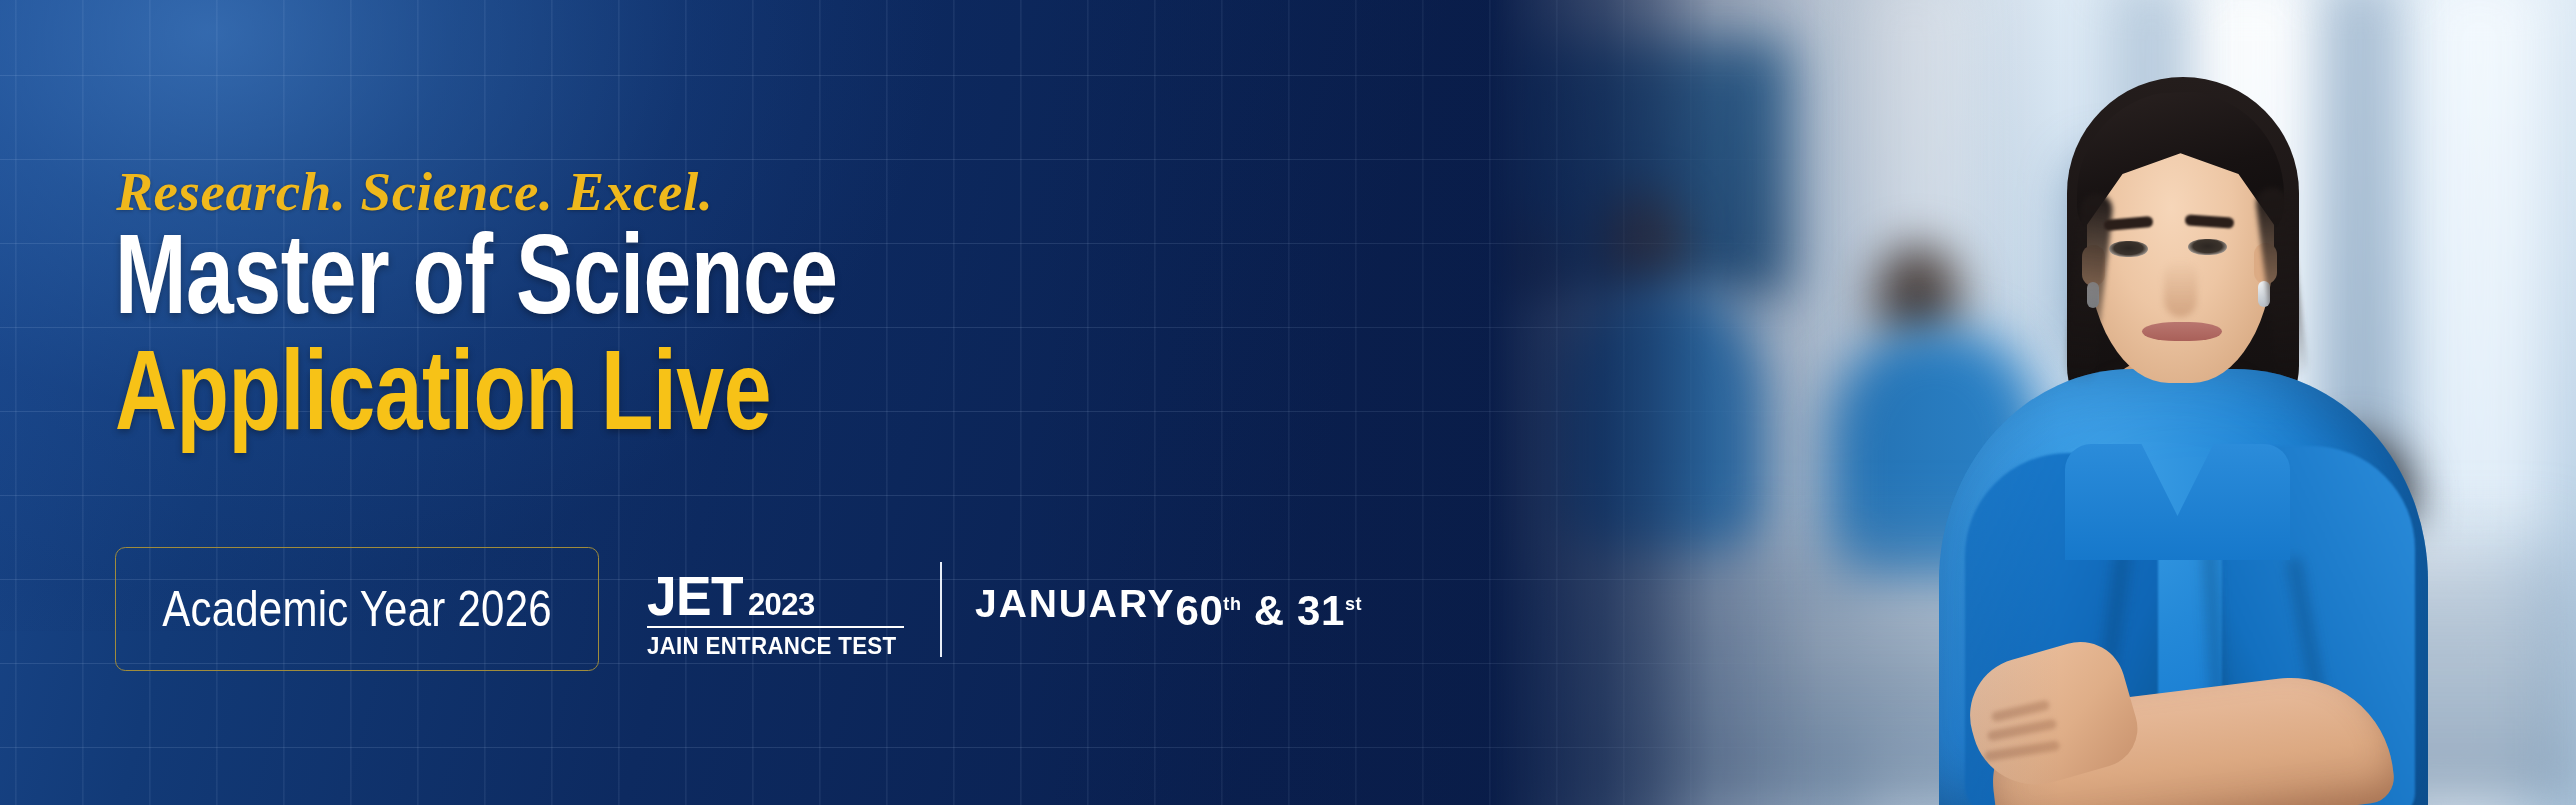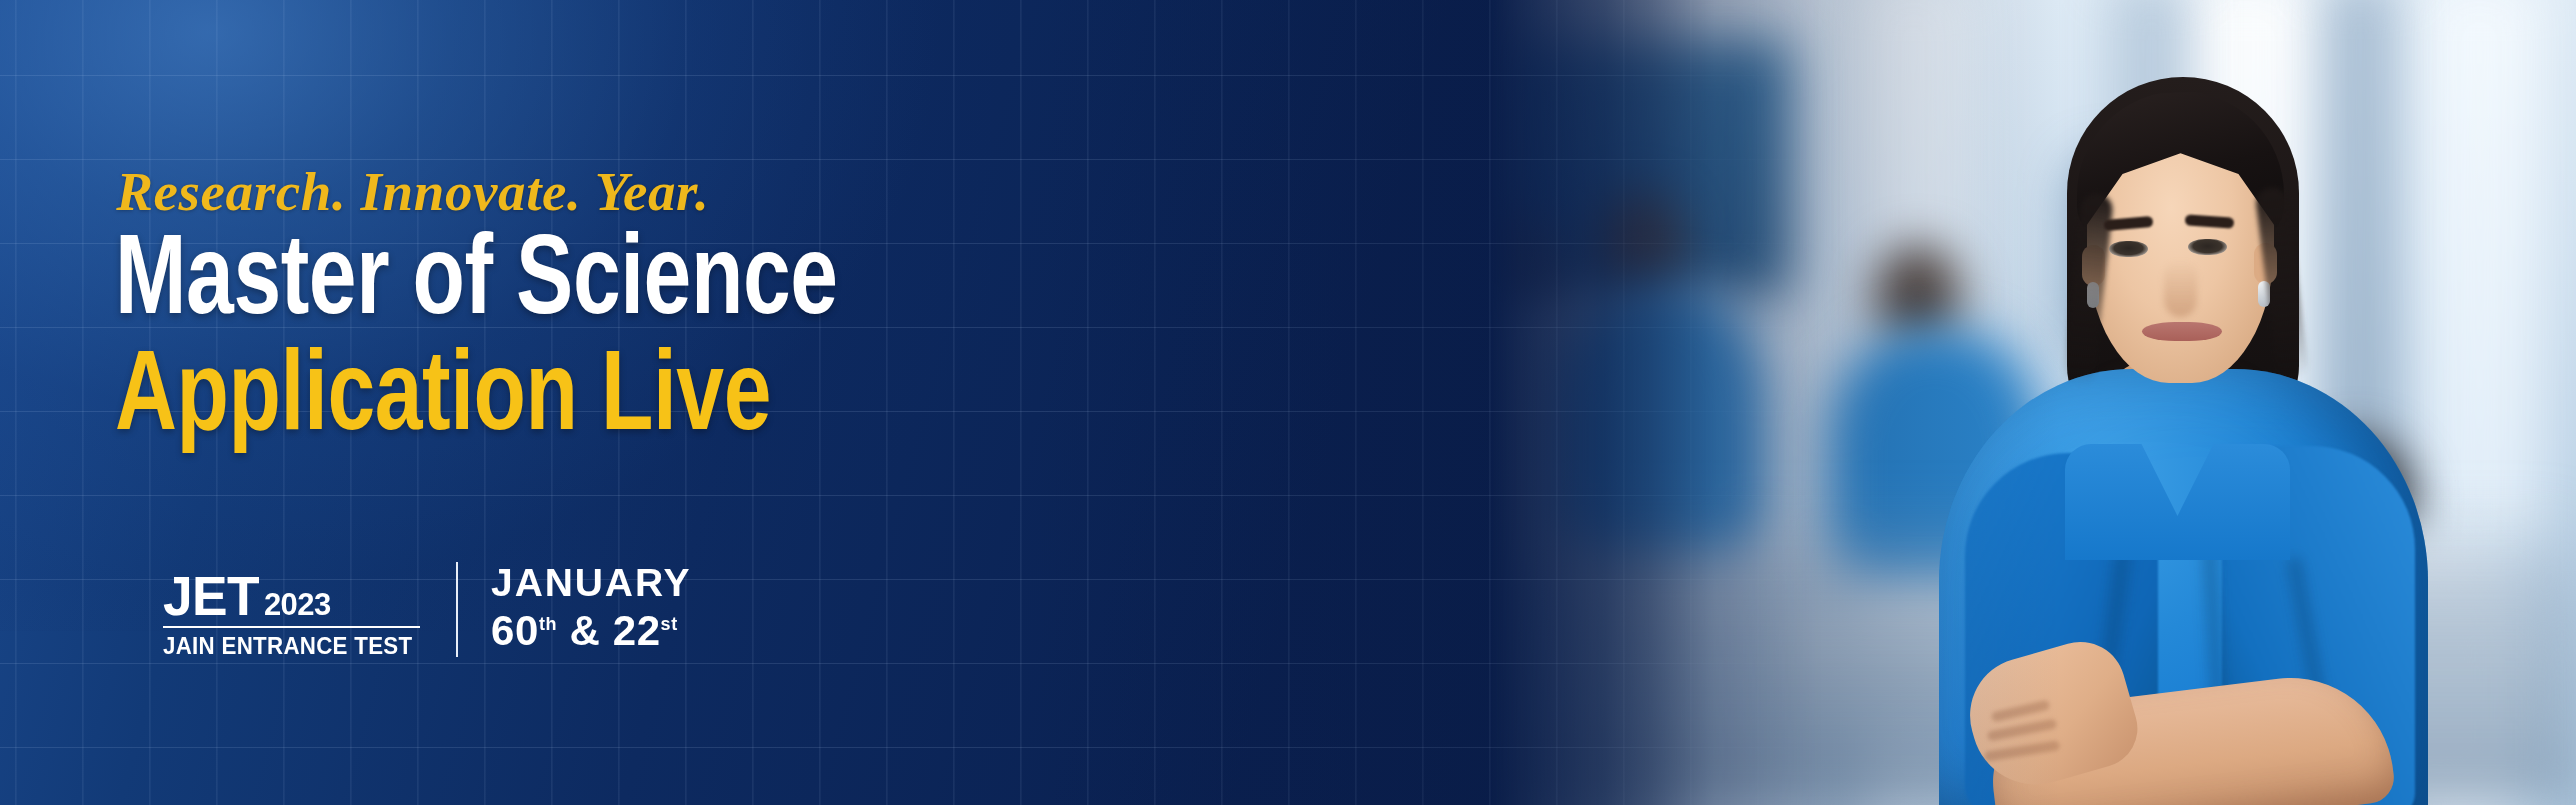--- a/index.html
+++ b/index.html
@@ -399,21 +399,21 @@
   .divider {
     width: 1.9px;
     height: 95px;
     background: #E8EEF8;
     margin-left: 36px;
     margin-right: 33px;
   }
 
   .dates {
     display: flex;
-    flex-direction: column;
+    flex-direction: row;
     justify-content: center;
     color: #FFFFFF;
   }
   .date-month {
     font-family: "Liberation Sans", sans-serif;
     font-weight: 700;
     font-size: 39px;
     letter-spacing: 1.9px;
     line-height: 1.05;
     white-space: nowrap;
@@ -500,46 +500,49 @@
       <div class="finger fg1"></div>
       <div class="finger fg2"></div>
       <div class="finger fg3"></div>
     </div>
   </div>
 
   <div class="bg-vignette-right"></div>
 
   <div class="content">
 
-    <div class="tagline">Research. Innovate. Year.</div>
+    <div class="tagline">Research. Science. Excel.</div>
 
     <div class="headline">
       <div class="hl-line hl-1">Master of Science</div>
       <div class="hl-line hl-2">Application Live</div>
     </div>
 
     <div class="footrow">
 
+      <div class="year-box">
+        <span class="year-text">Academic Year 2026</span>
+      </div>
 
       <div class="jet-logo">
         <div class="jet-top">
           <span class="jet-word">JET</span>
           <span class="jet-year">2023</span>
         </div>
         <div class="jet-rule"></div>
         <div class="jet-sub">JAIN ENTRANCE TEST</div>
       </div>
 
       <div class="divider"></div>
 
       <div class="dates">
         <div class="date-month">JANUARY</div>
         <div class="date-days">
           <span>60</span><sup>th</sup>
           <span>&amp;</span>
-          <span>22</span><sup>st</sup>
+          <span>31</span><sup>st</sup>
         </div>
       </div>
 
     </div>
   </div>
 </div>
 
 
 </body></html>

